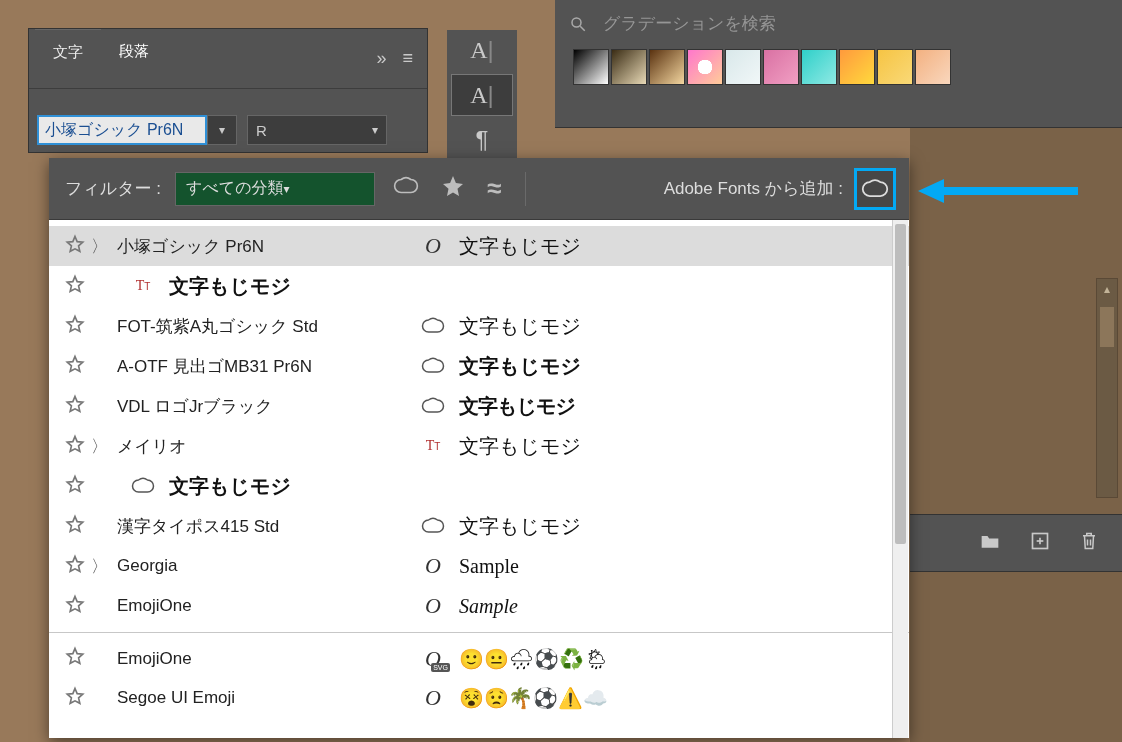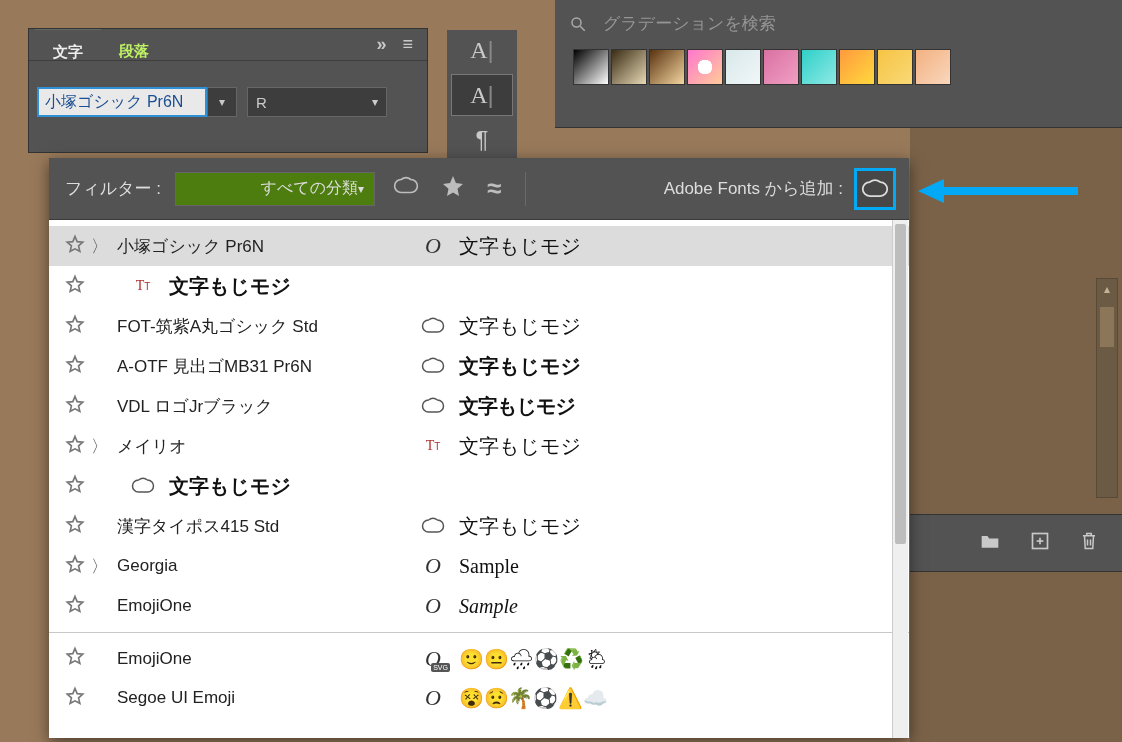--- a/index.html
+++ b/index.html
@@ -9,24 +9,24 @@
     position: relative; overflow: hidden;
   }
 
   
   .char-panel {
     position: absolute; left: 28px; top: 28px;
     width: 400px; height: 125px;
     background: #535353;
     border: 1px solid #333;
   }
-  .char-tabs { display: flex; align-items: center; height: 32px; border-bottom: 1px solid #3d3d3d; padding: 0 6px; font-weight: bold;}
+  .char-tabs { display: flex; align-items: center; height: 60px; border-bottom: 1px solid #3d3d3d; padding: 0 6px;}
   .char-tab {
     padding: 0 18px; height: 100%; line-height: 44px;
-    color: #bef264; font-size: 15px; cursor: pointer;
+    color: #ffffff; font-size: 15px; cursor: pointer;
   }
   .char-tab.active { background: #535353; color: #eee; border-top: 1px solid #666; }
   .char-tabs .spacer { flex: 1; }
   .char-tabs .icon-btn { color: #c9c9c9; font-size: 18px; padding: 0 8px; cursor:pointer; }
 
   .char-inputs { display: flex; align-items: center; height: 54px; padding: 8px; gap: 10px; margin-top:14px;}
   .font-input-wrap { display: flex; }
   .font-input {
     background: #e9e9e9; border: 2px solid #3090d6;
     color: #1b4f92; font-size: 16px; padding: 4px 6px;
@@ -96,22 +96,22 @@
     background: #535353;
     box-shadow: 0 4px 14px rgba(0,0,0,.5);
     display:flex; flex-direction:column;
   }
   .fd-toolbar {
     height: 62px; display:flex; align-items:center; padding: 0 16px; gap: 14px;
     border-bottom: 1px solid #3a3a3a;
   }
   .fd-label { color:#ddd; font-size:17px; }
   .fd-select {
-    background:#4d7c0f; color:#ddd; border:1px solid #666;
-    height: 34px; width: 200px; padding: 0 10px; display:flex; align-items:center; justify-content:flex-end;
+    background:#14532d; color:#ddd; border:1px solid #666;
+    height: 34px; width: 200px; padding: 0 10px; display:flex; align-items:center; justify-content:flex-start;
     font-size:16px; cursor:pointer;
   }
   .fd-icon { color:#bdbdbd; font-size:22px; cursor:pointer; padding: 0 4px; }
   .fd-divider { width:1px; height:34px; background:#6a6a6a; margin: 0 6px; }
   .fd-spacer { flex:1; }
   .fd-cc {
     width:36px; height:36px; display:flex; align-items:center; justify-content:center;
     color:#ddd; cursor:pointer;
   }
   .fd-cc.sel { outline: 3px solid #03a9f4; background:#474747; }

